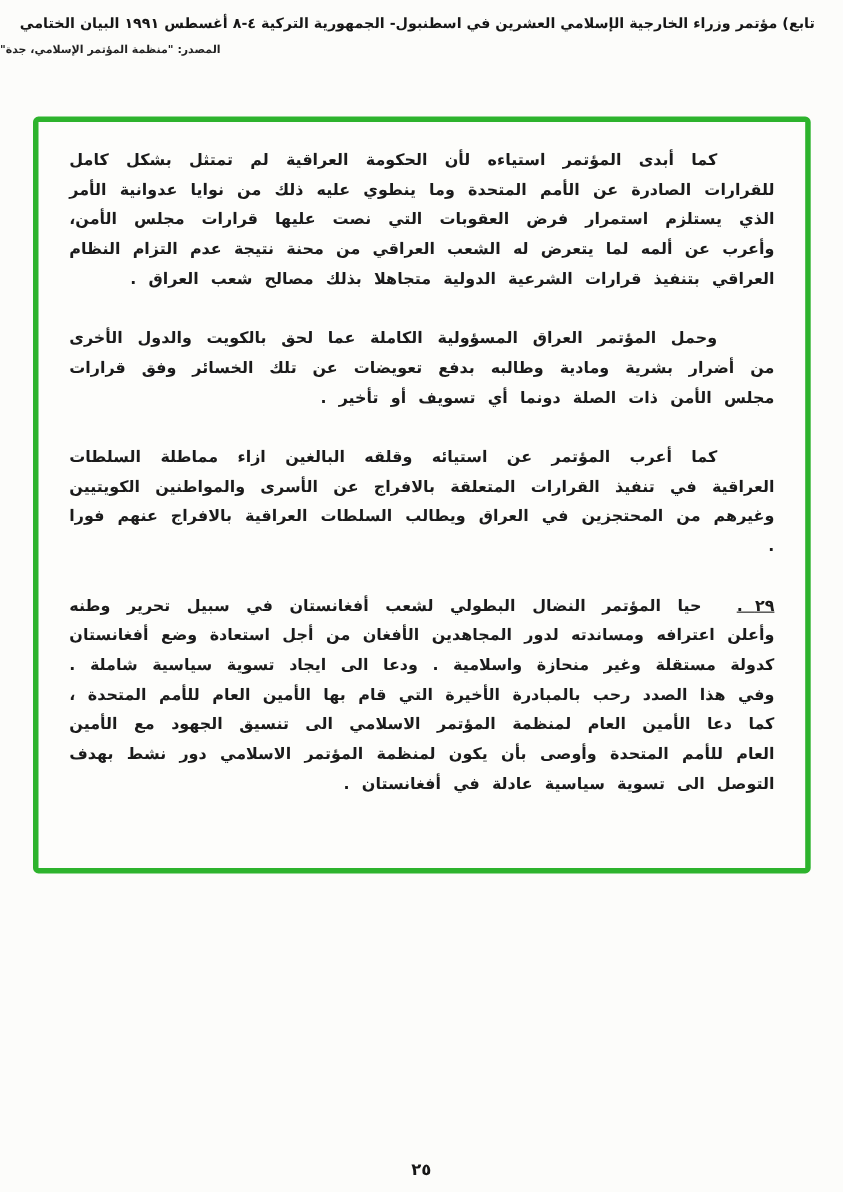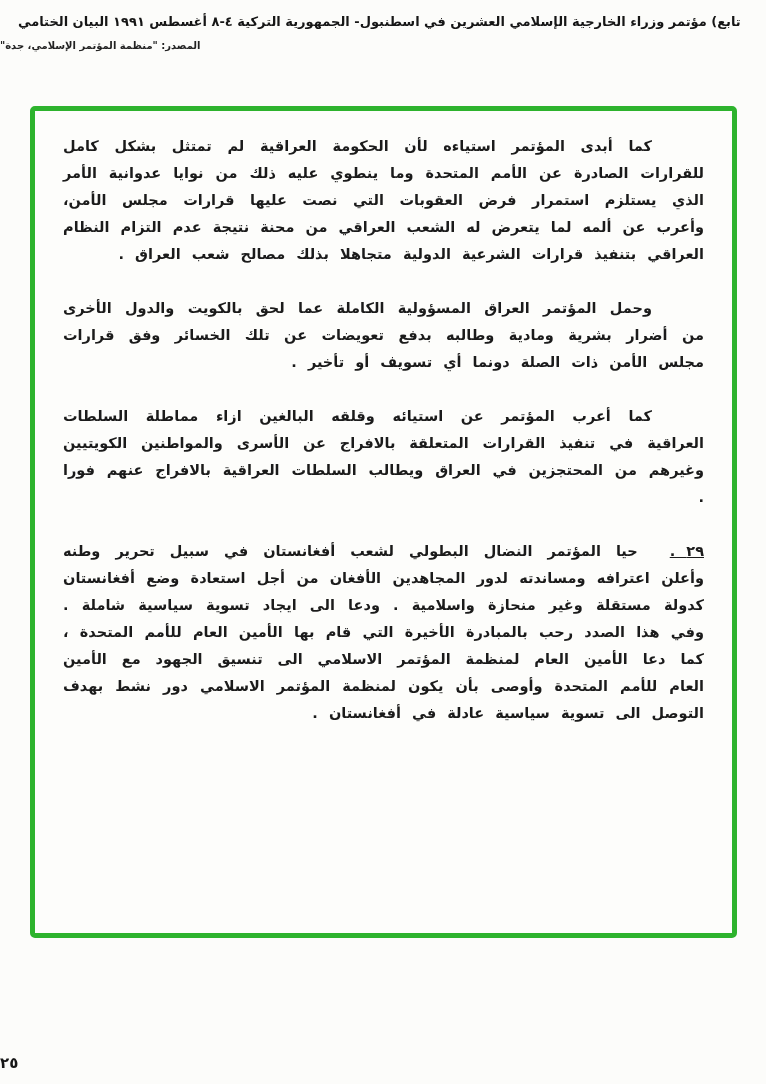--- a/index.html
+++ b/index.html
@@ -27,21 +27,21 @@
     font-size: 10px;
     font-weight: bold;
     margin-top: 11px;
     color: #222;
   }
   .content-box {
     position: absolute;
     top: 106px;
     left: 30px;
     width: 707px;
-    height: 832px;
+    height: 688px;
     border: 5px solid #2db32d;
     border-radius: 5px;
     background: #fdfdfb;
     padding: 22px 28px 18px 28px;
     direction: rtl;
     overflow: hidden;
   }
   .para {
     font-size: 14.5px;
     font-weight: bold;
@@ -58,21 +58,21 @@
     display: inline-block;
     margin-left: 32px;
     white-space: nowrap;
     text-decoration: underline;
   }
   .page-number {
     position: absolute;
     bottom: 12px;
     left: 0;
     right: 0;
-    text-align: left;
+    text-align: center;
     font-size: 15px;
     font-weight: bold;
     direction: rtl;
   }
 </style>
 </head>
 <body>
 
 <header class="page-header">
   <div class="header-line1">تابع) مؤتمر وزراء الخارجية الإسلامي العشرين في اسطنبول- الجمهورية التركية ٤-٨ أغسطس ١٩٩١ البيان الختامي</div>

